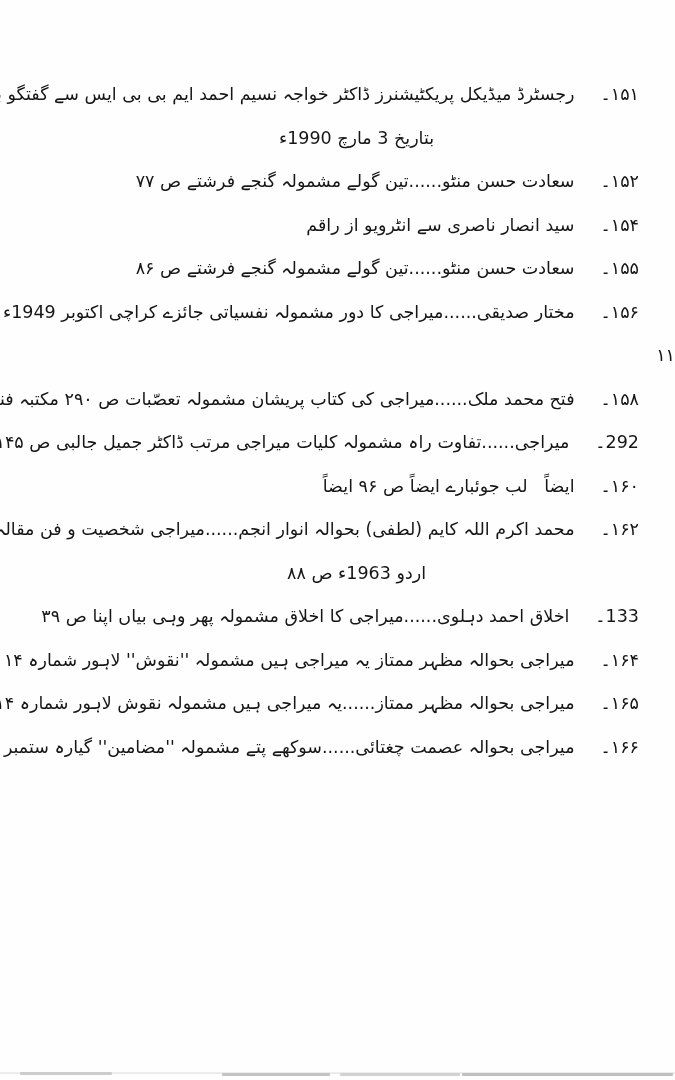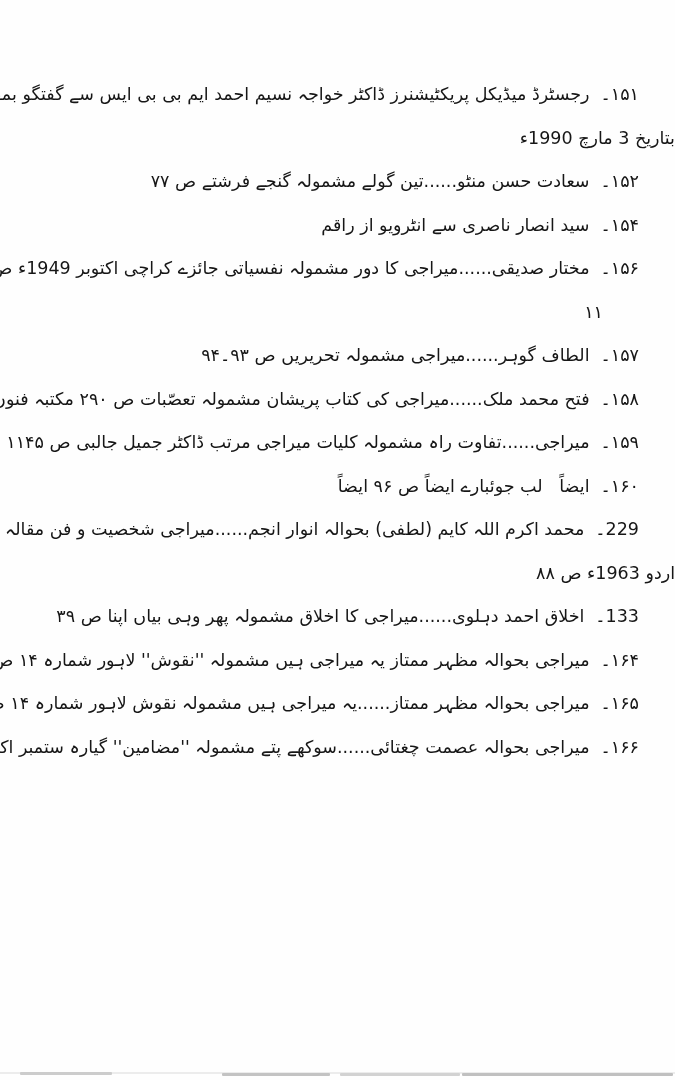--- a/index.html
+++ b/index.html
@@ -22,25 +22,25 @@
   }
   .row{
     height:43.5px;
     line-height:43.5px;
     font-size:17.5px;
     white-space:nowrap;
     direction:rtl;
     unicode-bidi:embed;
   }
   .row.right{text-align:right;padding-right:36px;}
-  .row.left{text-align:right;padding-left:38px;direction:rtl;}
-  .row.cont-right{text-align:right;padding-right:72px;}
+  .row.left{text-align:center;padding-left:38px;direction:rtl;}
+  .row.cont-right{text-align:right;}
   .num{
     display:inline-block;
-    margin-left:11px;
+    margin-left:26px;
   }
   
   .edge-line{
     position:absolute;
     height:3px;
     border-radius:1px;
     background:#c3c3c3;
   }
   .edge-base{
     position:absolute;
@@ -55,34 +55,34 @@
   <div class="content">
 
     <div class="row right"><span class="num">۱۵۱۔</span><span>رجسٹرڈ میڈیکل پریکٹیشنرز ڈاکٹر خواجہ نسیم احمد ایم بی بی ایس سے گفتگو بمقام راولپنڈی</span></div>
     <div class="row left">بتاریخ 3 مارچ 1990ء</div>
 
     <div class="row right"><span class="num">۱۵۲۔</span><span>سعادت حسن منٹو......تین گولے مشمولہ گنجے فرشتے ص ۷۷</span></div>
 
 
     <div class="row right"><span class="num">۱۵۴۔</span><span>سید انصار ناصری سے انٹرویو از راقم</span></div>
 
+    <div class="row right"><span class="num">۱۵۵۔</span><span>سعادت حسن منٹو......تین گولے مشمولہ گنجے فرشتے ص ۸۶</span></div>
 
     <div class="row right"><span class="num">۱۵۶۔</span><span>مختار صدیقی......میراجی کا دور مشمولہ نفسیاتی جائزے کراچی اکتوبر 1949ء ص</span></div>
     <div class="row cont-right">۱۱</div>
 
-    <div class="row right"><span class="num">۱۵۷۔</span><span>الطاف گوہر......میراجی مشمولہ تحریریں ص ۹۳۔۹۴</span></div>
 
     <div class="row right"><span class="num">۱۵۸۔</span><span>فتح محمد ملک......میراجی کی کتاب پریشان مشمولہ تعصّبات ص ۲۹۰ مکتبہ فنون لاہور</span></div>
 
-    <div class="row right"><span class="num">۱۵۹۔</span><span>میراجی......تفاوت راہ مشمولہ کلیات میراجی مرتب ڈاکٹر جمیل جالبی ص ۱۱۴۵ اردو</span></div>
+    <div class="row right"><span class="num">292۔</span><span>میراجی......تفاوت راہ مشمولہ کلیات میراجی مرتب ڈاکٹر جمیل جالبی ص ۱۱۴۵ اردو</span></div>
 
     <div class="row right"><span class="num">۱۶۰۔</span><span>ایضاً&nbsp;&nbsp; لب جوئبارے ایضاً ص ۹۶ ایضاً</span></div>
 
 
-    <div class="row right"><span class="num">229۔</span><span>محمد اکرم اللہ کایم (لطفی) بحوالہ انوار انجم......میراجی شخصیت و فن مقالہ ایم اے</span></div>
+    <div class="row right"><span class="num">۱۶۲۔</span><span>محمد اکرم اللہ کایم (لطفی) بحوالہ انوار انجم......میراجی شخصیت و فن مقالہ ایم اے</span></div>
     <div class="row left">اردو 1963ء ص ۸۸</div>
 
     <div class="row right"><span class="num">133۔</span><span>اخلاق احمد دہلوی......میراجی کا اخلاق مشمولہ پھر وہی بیاں اپنا ص ۳۹</span></div>
 
     <div class="row right"><span class="num">۱۶۴۔</span><span>میراجی بحوالہ مظہر ممتاز یہ میراجی ہیں مشمولہ ''نقوش'' لاہور شمارہ ۱۴ ص ۲۴</span></div>
 
     <div class="row right"><span class="num">۱۶۵۔</span><span>میراجی بحوالہ مظہر ممتاز......یہ میراجی ہیں مشمولہ نقوش لاہور شمارہ ۱۴ ص ۲۴</span></div>
 
     <div class="row right"><span class="num">۱۶۶۔</span><span>میراجی بحوالہ عصمت چغتائی......سوکھے پتے مشمولہ ''مضامین'' گیارہ ستمبر اکتوبر</span></div>
 

